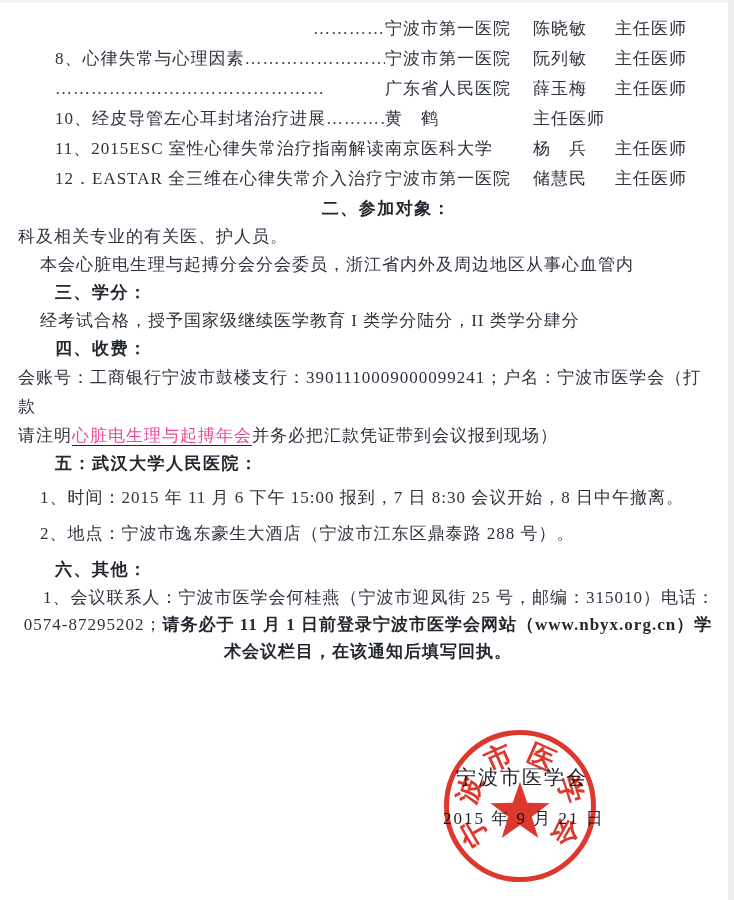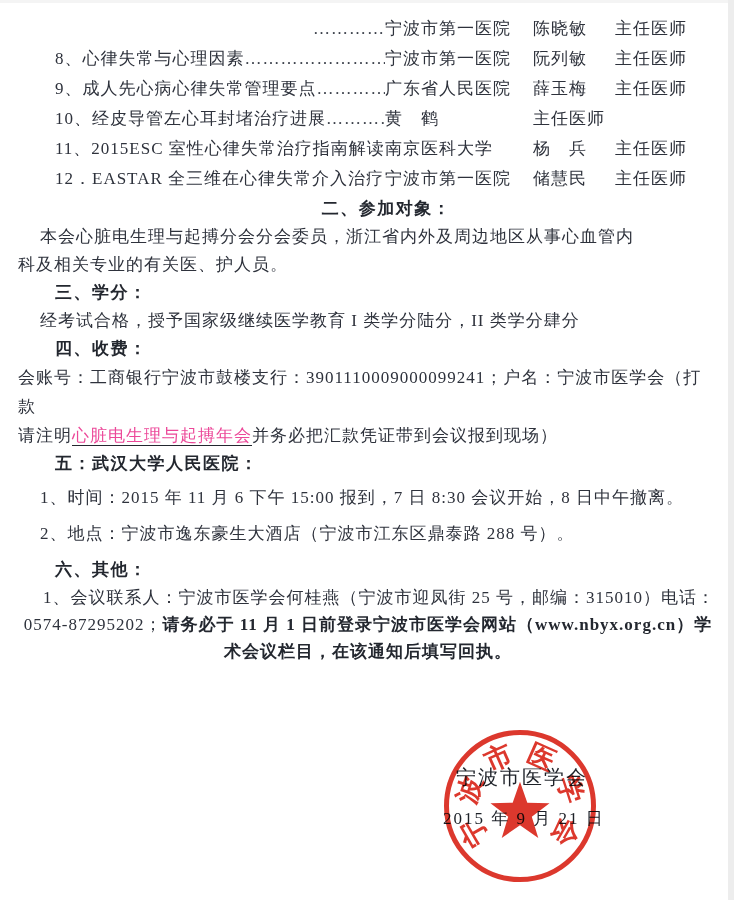--- a/index.html
+++ b/index.html
@@ -69,21 +69,20 @@
             <span>8、心律失常与心理因素 </span>
             <span class="dots">………………………………………</span>
           </div>
         <div class="lcell">宁波市第一医院</div>
         <div class="lcell">阮列敏</div>
         <div class="lcell">主任医师</div>
       </div>
 
       <div class="lrow">
         <div class="lc1">
-            <span>9、成人先心病心律失常管理要点</span>
             <span class="dots">………………………………………</span>
           </div>
         <div class="lcell">广东省人民医院</div>
         <div class="lcell">薛玉梅</div>
         <div class="lcell">主任医师</div>
       </div>
 
       <div class="lrow">
         <div class="lc1">
             <span>10、经皮导管左心耳封堵治疗进展</span>
@@ -109,22 +108,22 @@
             <span class="dots">………………………………………</span>
           </div>
         <div class="lcell">宁波市第一医院</div>
         <div class="lcell">储慧民</div>
         <div class="lcell">主任医师</div>
       </div>
     </div>
 
     <div class="h mt1">二、参加对象：</div>
     <div>
+      <div class="pline">科及相关专业的有关医、护人员。</div>
       <div class="pline ind">本会心脏电生理与起搏分会分会委员，浙江省内外及周边地区从事心血管内</div>
-      <div class="pline">科及相关专业的有关医、护人员。</div>
     </div>
 
     <div class="h">三、学分：</div>
     <div class="pline ind">经考试合格，授予国家级继续医学教育 I 类学分陆分，II 类学分肆分</div>
 
     <div class="h">四、收费：</div>
     <div class="fees-block">
       <div class="pline">会账号：工商银行宁波市鼓楼支行：3901110009000099241；户名：宁波市医学会（打款</div>
       <div class="pline"><span>请注明</span><span class="emu">心脏电生理与起搏年会</span><span>并务必把汇款凭证带到会议报到现场）</span></div>
     </div>

